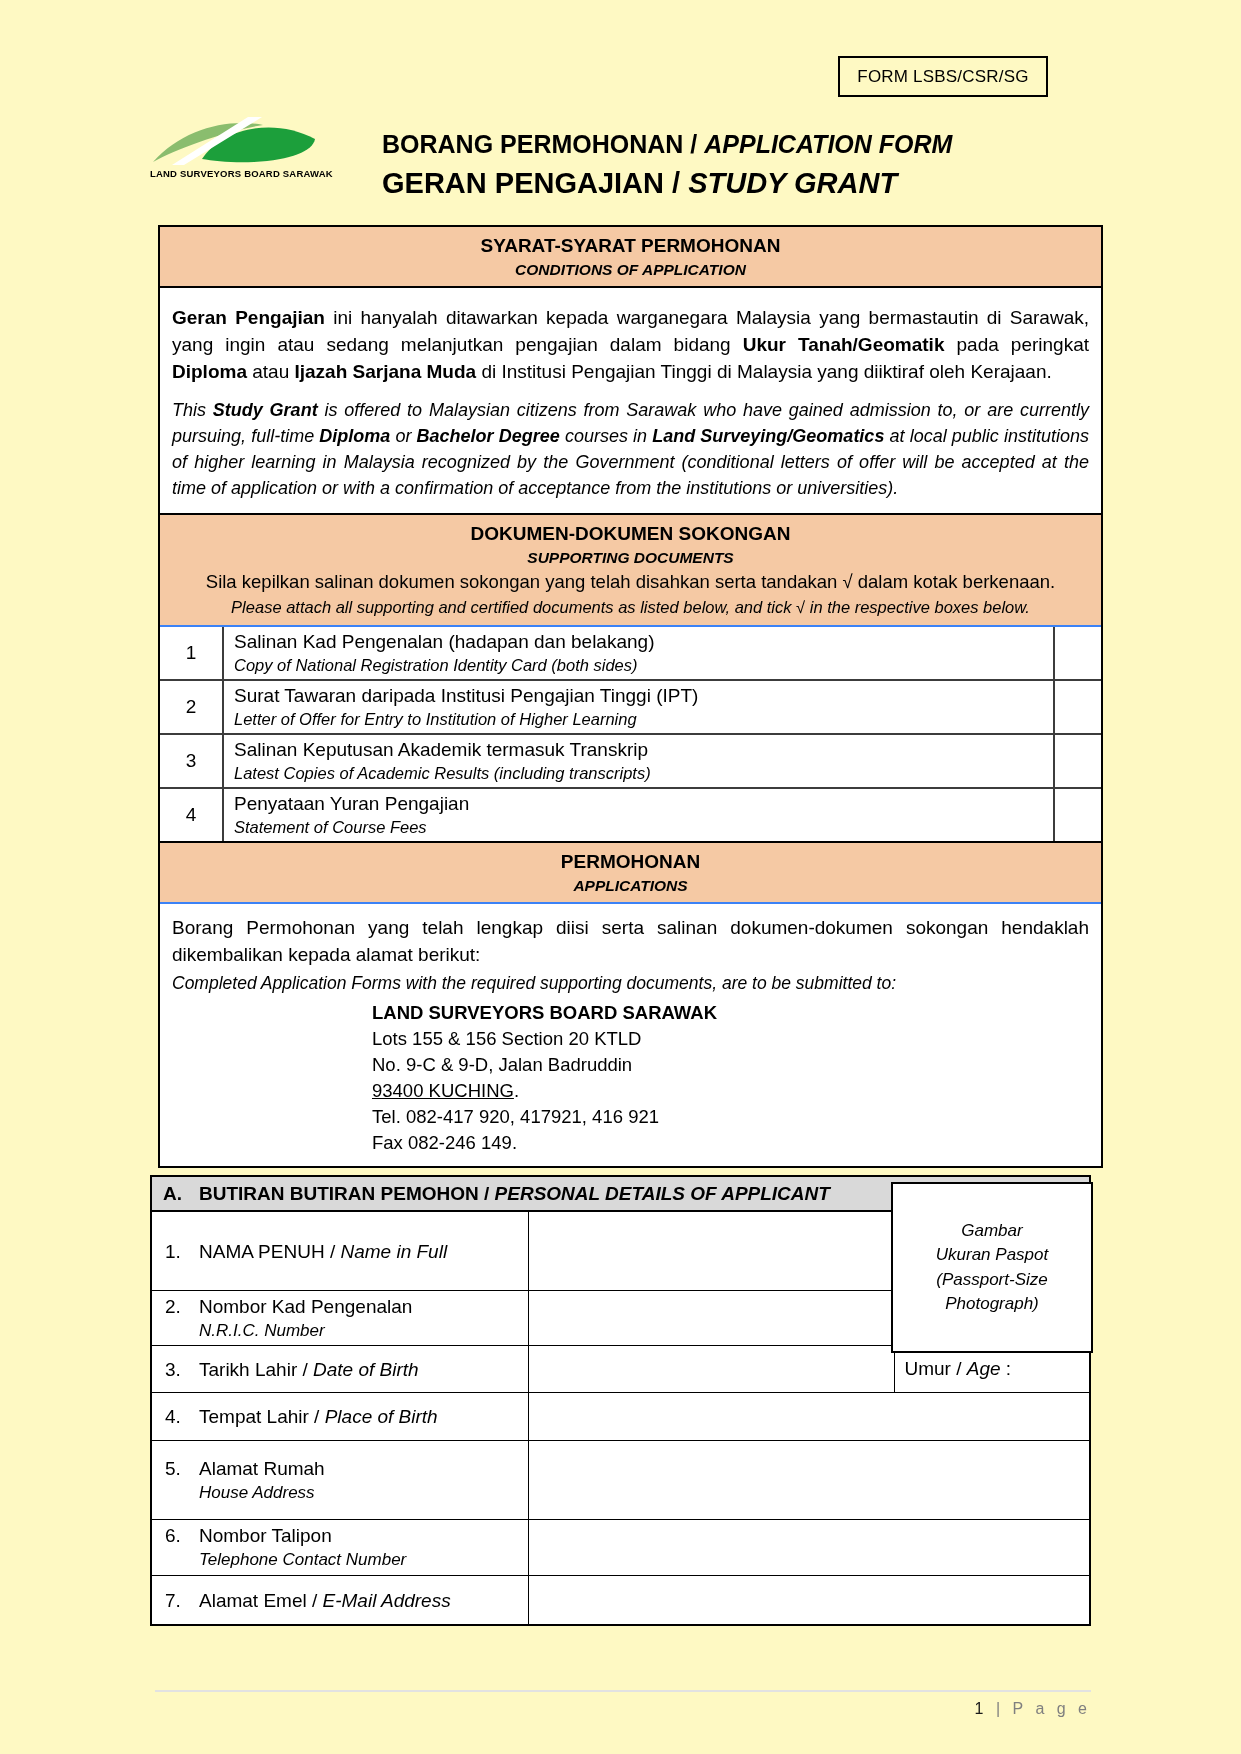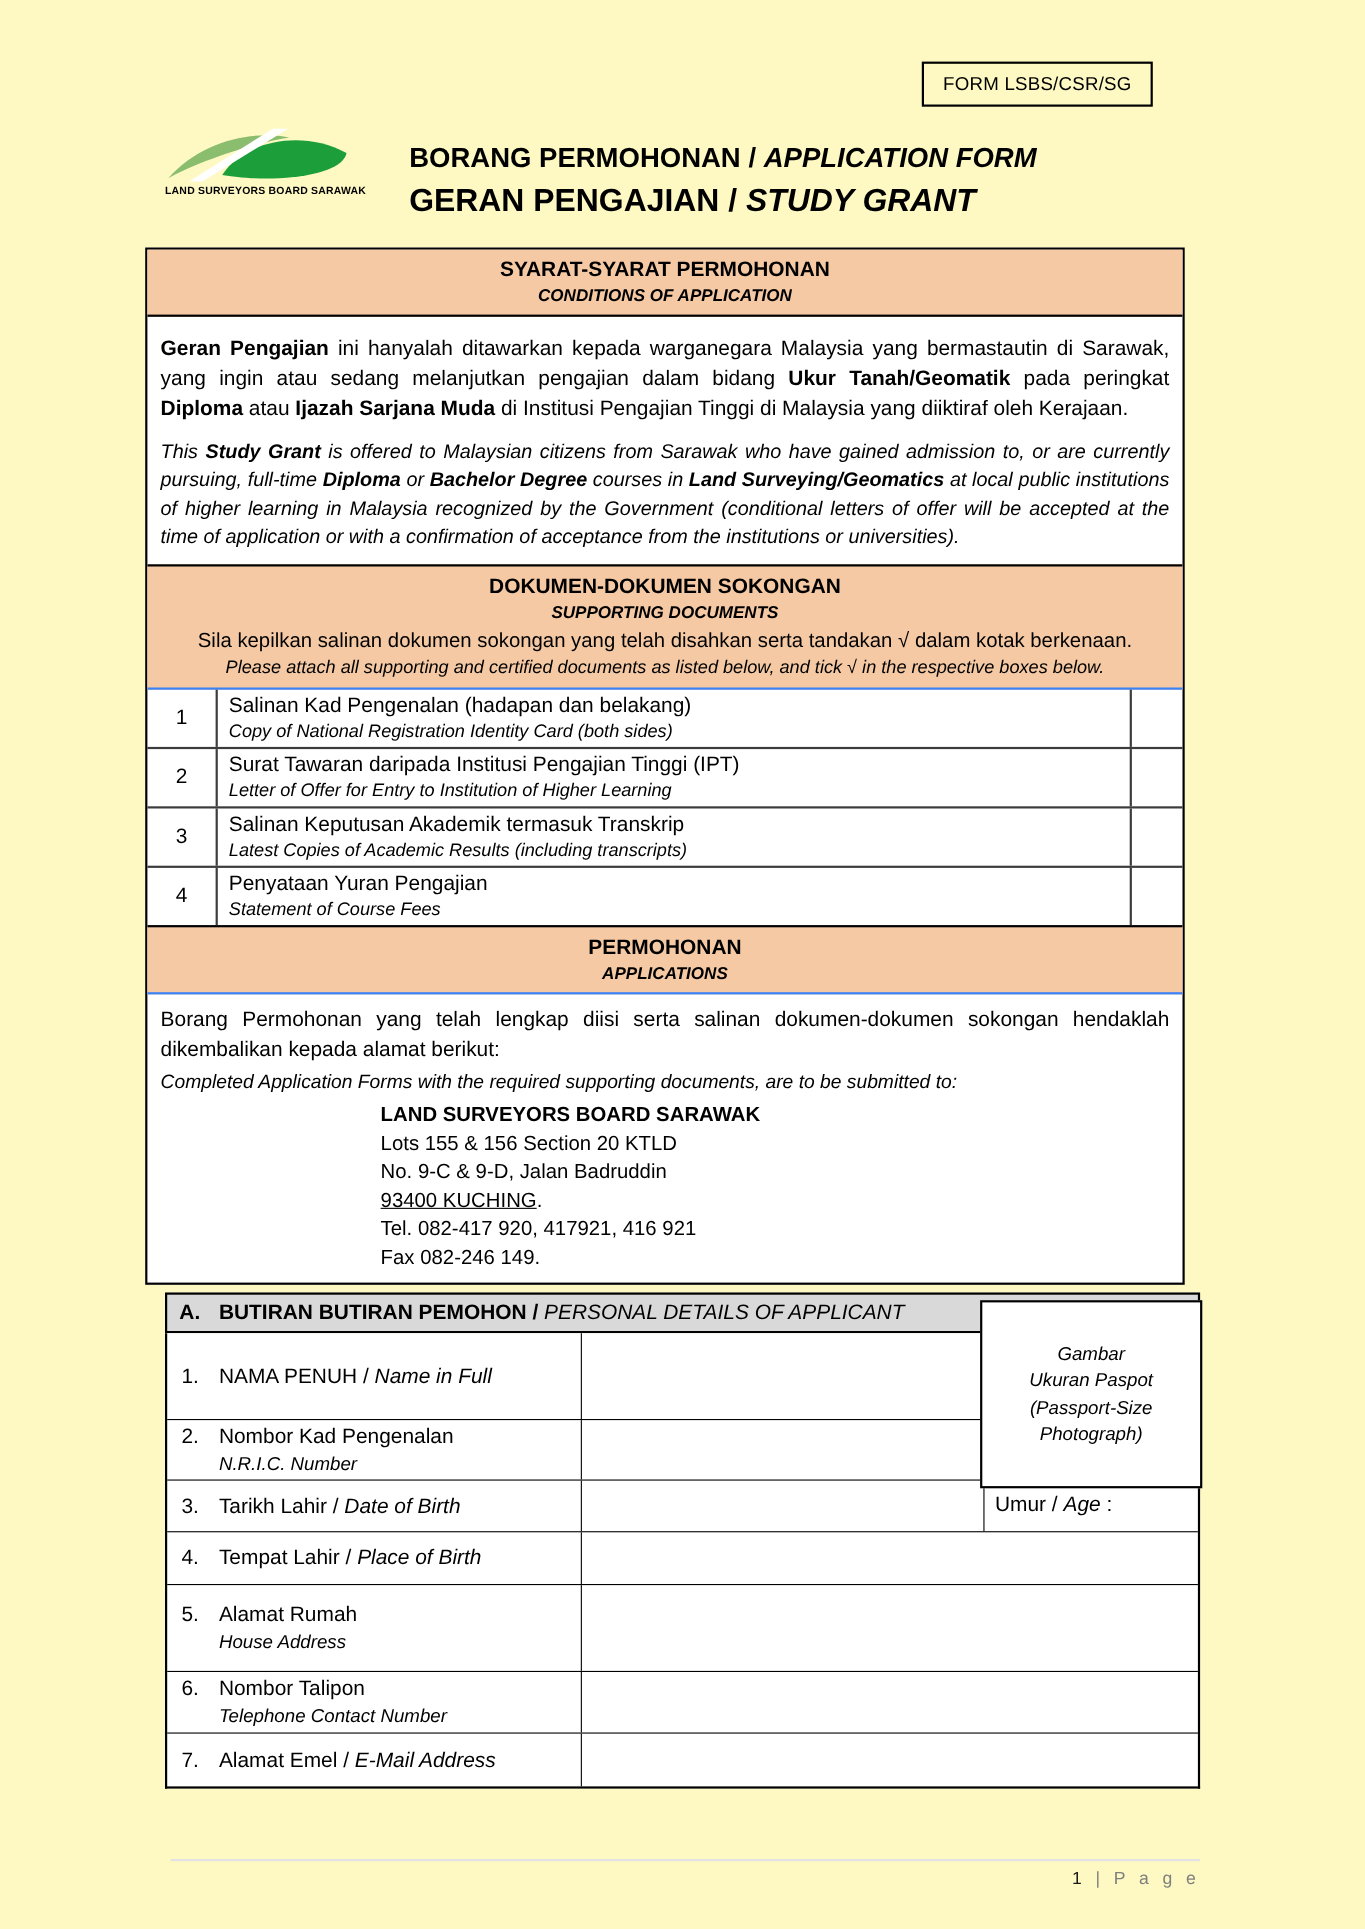--- a/index.html
+++ b/index.html
@@ -10,25 +10,25 @@
   
   .form-code{
     position:absolute;left:838px;top:56px;width:206px;height:37px;
     border:2px solid #000;display:flex;align-items:center;justify-content:center;
     font-size:17px;letter-spacing:.2px;
   }
   
   .logo-wrap{position:absolute;left:150px;top:116px;width:166px;}
   .logo-wrap svg{display:block;}
   .logo-caption{font-size:9.5px;font-weight:bold;letter-spacing:.2px;margin-top:2px;white-space:nowrap;}
-  .titles{position:absolute;left:372px;top:130px;}
+  .titles{position:absolute;left:382px;top:130px;}
   .title-l1{font-size:25px;font-weight:bold;margin-bottom:8px;white-space:nowrap;}
   .title-l2{font-size:29px;font-weight:bold;white-space:nowrap;}
   
-  .mainbox{position:absolute;left:132px;top:225px;width:941px;border:2px solid #000;background:#fff;}
+  .mainbox{position:absolute;left:158px;top:225px;width:941px;border:2px solid #000;background:#fff;}
   .peach{background:#F5C9A4;text-align:center;padding:6px 8px;}
   .peach.hd1{border-bottom:2px solid #000;}
   .peach.hd2{border-top:2px solid #000;border-bottom:2px solid #3b82f6;}
   .ph-my{font-size:19px;font-weight:bold;line-height:26px;}
   .ph-en{font-size:15.5px;font-weight:bold;font-style:italic;line-height:21px;}
   .ph-note-my{font-size:18.5px;line-height:27px;}
   .ph-note-en{font-size:16.5px;font-style:italic;line-height:24px;}
   .cond-body{padding:16px 12px 12px 12px;}
   .para-my{font-size:19px;line-height:27px;text-align:justify;margin:0 0 12px 0;}
   .para-en{font-size:18px;line-height:26px;text-align:justify;font-style:italic;margin:0;}
@@ -174,21 +174,21 @@
         <div><span style="text-decoration: underline;">93400 KUCHING</span><span>.</span></div>
         <div>Tel. 082-417 920, 417921, 416 921</div>
         <div>Fax 082-246 149.</div>
       </div>
     </div>
   </div>
 
   <div class="sectionA">
     <div class="gray-bar">
       <span class="sec-letter">A.</span>
-      <span class="sec-title"><span style="font-weight: bold;">BUTIRAN BUTIRAN PEMOHON</span><span style="font-weight: bold;"> / </span><span style="font-weight: normal; font-style: italic;">PERSONAL DETAILS OF APPLICANT</span></span>
+      <span class="sec-title"><span style="font-weight: bold;">BUTIRAN BUTIRAN PEMOHON</span><span style="font-weight: bold;"> / </span><span style="font-weight: bold; font-style: italic;">PERSONAL DETAILS OF APPLICANT</span></span>
     </div>
 
     <div class="ptable">
       <div class="prow pr1">
         <div class="lbl">
           <div class="l1">
               <span class="fnum">1.</span>
               <span><span>NAMA PENUH / </span><span style="font-style: italic;">Name in Full</span></span>
             </div>
         </div>

